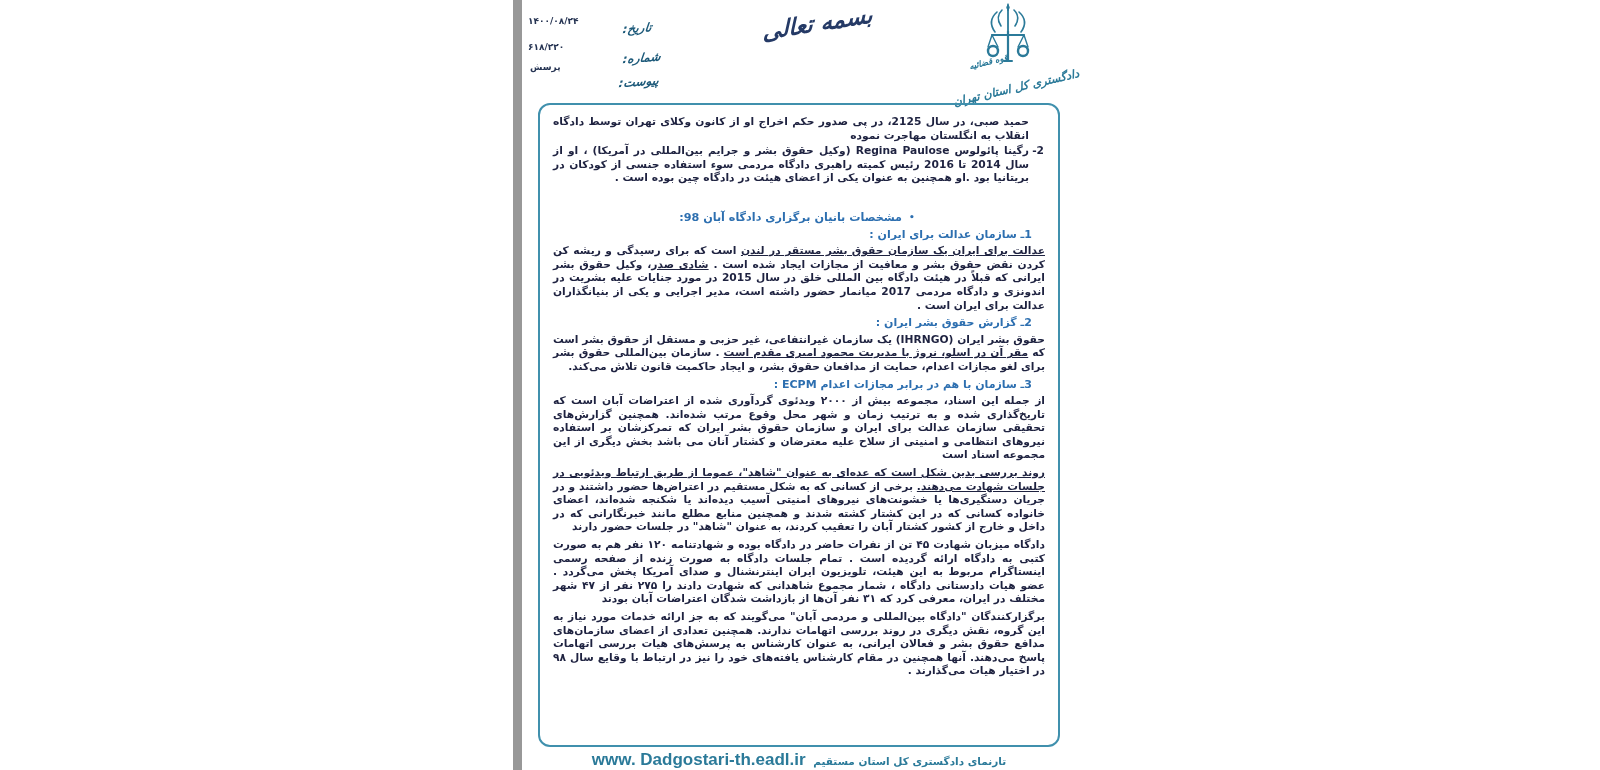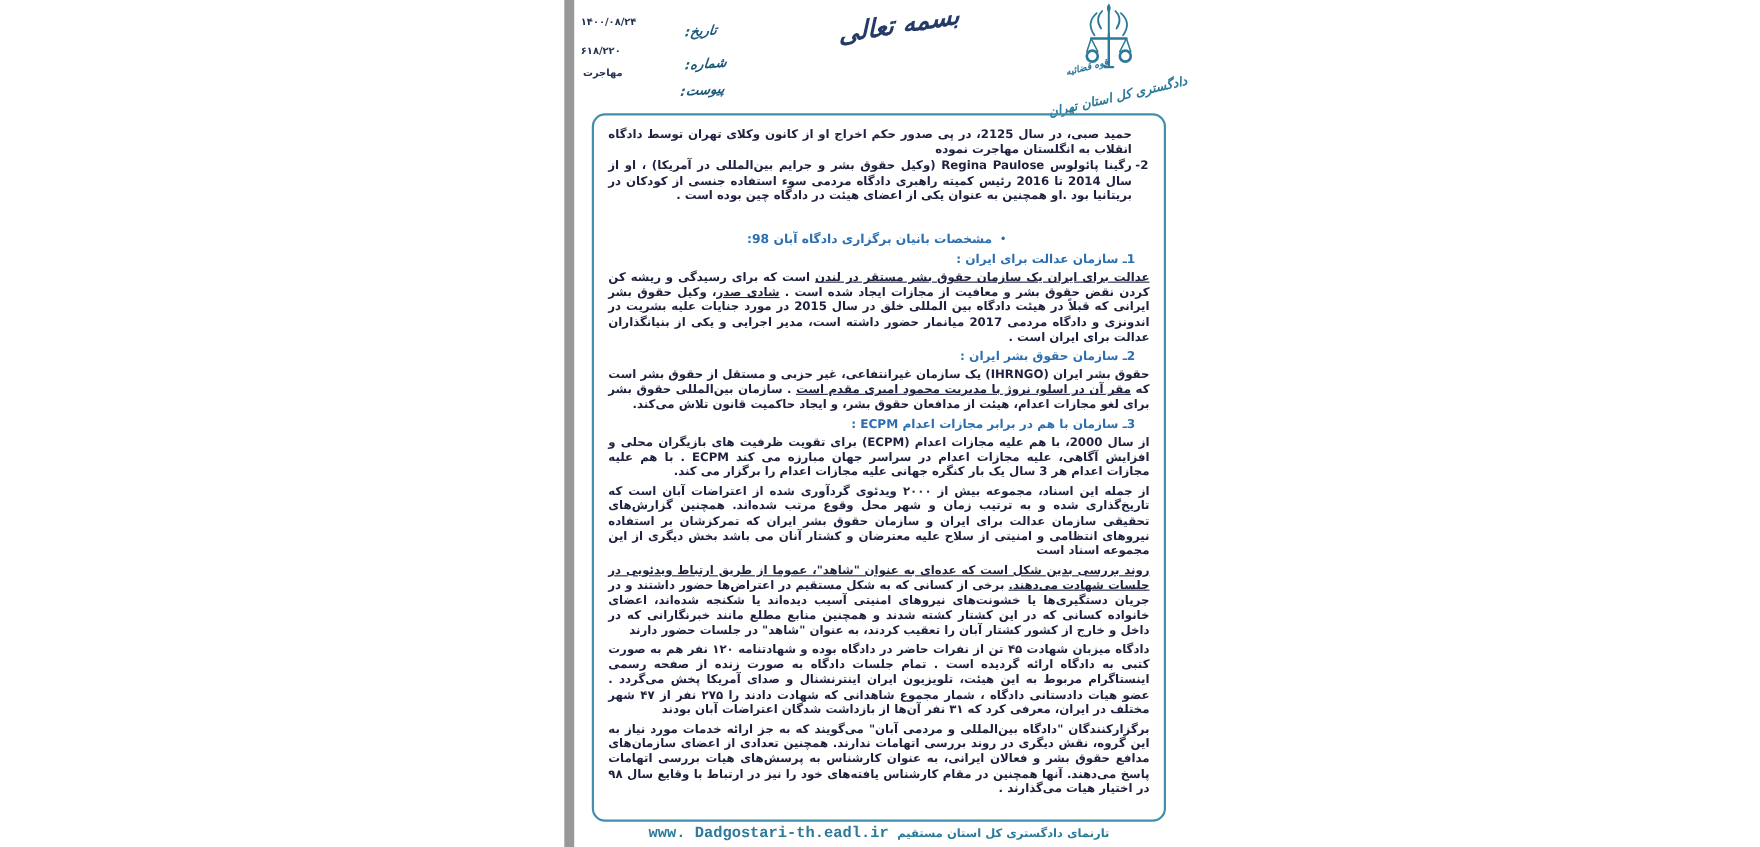--- a/index.html
+++ b/index.html
@@ -43,33 +43,33 @@
   .sec-list-item .marker{position:absolute;right:1px;top:0;}
   .sec-bullet-heading{color:#2d6fb0;font-size:11.2px;margin:8px 4px 3px 0;text-align:center;}
   .sec-bullet-heading .bullet{margin-left:7px;font-size:9px;vertical-align:1px;}
   .sec-bullet-heading.extra-gap{margin-top:26px;}
   .sec-num-heading{color:#2d6fb0;font-size:11px;margin:3px 13px 3px 0;text-align:right;}
   .u{text-decoration:underline;}
 
   
   .footer{position:absolute;left:15px;top:750px;width:522px;text-align:center;direction:rtl;
     color:#2b7a99;font-weight:bold;font-size:10.5px;white-space:nowrap;}
-  .footer .site-url{font-family:Liberation Mono, monospace;font-size:14px;margin-right:4px;}
+  .footer .site-url{font-family:Liberation Sans, sans-serif;font-size:17px;margin-right:4px;}
 </style>
 </head>
 <body>
 
 <div class="canvas">
   <div class="edge-strip"></div>
 
   <div class="page">
 
     <div class="meta-value mv-date">۱۴۰۰/۰۸/۲۴</div>
     <div class="meta-value mv-number">۶۱۸/۲۲۰</div>
-    <div class="meta-value mv-attach">مهاجرت</div>
+    <div class="meta-value mv-attach">پرسش</div>
     <div class="meta-label ml-date">تاریخ:</div>
     <div class="meta-label ml-number">شماره:</div>
     <div class="meta-label ml-attach">پیوست:</div>
 
     <div class="bismillah">بسمه تعالی</div>
 
     <div class="logo">
       <svg width="46" height="62" viewBox="0 0 46 62" fill="none" stroke="#2b7a99" stroke-width="2" stroke-linecap="round">
         <path d="M23 2 q-2.5 3.5 0 7 q2.5 -3.5 0 -7" fill="#2b7a99" stroke-width="1"></path>
         <path d="M23 7 v21" stroke-width="1.8"></path>
@@ -88,24 +88,23 @@
       <div class="logo-cap1">قوه قضائیه</div>
       <div class="logo-cap2">دادگستری کل استان تهران</div>
     </div>
 
     <div class="doc-box">
         <div class="sec sec-list-item"><span>حمید صبی، در سال 2125، در پی صدور حکم اخراج او از کانون وکلای تهران توسط دادگاه انقلاب به انگلستان مهاجرت نموده</span></div>
         <div class="sec sec-list-item"><span class="marker">2-</span><span>رگینا پائولوس Regina Paulose (وکیل حقوق بشر و جرایم بین‌المللی در آمریکا) ، او از سال 2014 تا 2016 رئیس کمیته راهبری دادگاه مردمی سوء استفاده جنسی از کودکان در بریتانیا بود .او همچنین به عنوان یکی از اعضای هیئت در دادگاه چین بوده است .</span></div>
         <div class="sec sec-bullet-heading extra-gap"><span class="bullet">•</span><span>مشخصات بانیان برگزاری دادگاه آبان 98:</span></div>
         <div class="sec sec-num-heading">1ـ سازمان عدالت برای ایران :</div>
         <div class="sec sec-paragraph"><span class="u">عدالت برای ایران یک سازمان حقوق بشر مستقر در لندن</span><span> است که برای رسیدگی و ریشه کن کردن نقض حقوق بشر و معافیت از مجازات ایجاد شده است . </span><span class="u">شادی صدر</span><span>، وکیل حقوق بشر ایرانی که قبلاً در هیئت دادگاه بین المللی خلق در سال 2015 در مورد جنایات علیه بشریت در اندونزی و دادگاه مردمی 2017 میانمار حضور داشته است، مدیر اجرایی و یکی از بنیانگذاران عدالت برای ایران است .</span></div>
-        <div class="sec sec-num-heading">2ـ سازمان حقوق بشر ایران :</div>
-        <div class="sec sec-paragraph"><span>حقوق بشر ایران (IHRNGO) یک سازمان غیرانتفاعی، غیر حزبی و مستقل از حقوق بشر است که </span><span class="u">مقر آن در اسلو، نروژ با مدیریت محمود امیری مقدم است</span><span> . سازمان بین‌المللی حقوق بشر برای لغو مجازات اعدام، هیئت از مدافعان حقوق بشر، و ایجاد حاکمیت قانون تلاش می‌کند.</span></div>
+        <div class="sec sec-num-heading">2ـ گزارش حقوق بشر ایران :</div>
+        <div class="sec sec-paragraph"><span>حقوق بشر ایران (IHRNGO) یک سازمان غیرانتفاعی، غیر حزبی و مستقل از حقوق بشر است که </span><span class="u">مقر آن در اسلو، نروژ با مدیریت محمود امیری مقدم است</span><span> . سازمان بین‌المللی حقوق بشر برای لغو مجازات اعدام، حمایت از مدافعان حقوق بشر، و ایجاد حاکمیت قانون تلاش می‌کند.</span></div>
         <div class="sec sec-num-heading">3ـ سازمان با هم در برابر مجازات اعدام ECPM :</div>
-        <div class="sec sec-paragraph"><span>از سال 2000، با هم علیه مجازات اعدام (ECPM)  برای تقویت ظرفیت های بازیگران محلی و افزایش آگاهی، علیه مجازات اعدام در سراسر جهان مبارزه می کند ECPM . با هم علیه مجازات اعدام هر 3 سال یک بار کنگره جهانی علیه مجازات اعدام را برگزار می کند.</span></div>
         <div class="sec sec-paragraph"><span>از جمله این اسناد، مجموعه بیش از ۲۰۰۰ ویدئوی گردآوری شده از اعتراضات آبان است که تاریخ‌گذاری شده و به ترتیب زمان و شهر محل وقوع مرتب شده‌اند. همچنین گزارش‌های تحقیقی سازمان عدالت برای ایران و سازمان حقوق بشر ایران که تمرکزشان بر استفاده نیروهای انتظامی و امنیتی از سلاح علیه معترضان و کشتار آنان می باشد بخش دیگری از این مجموعه اسناد است</span></div>
         <div class="sec sec-paragraph"><span class="u">روند بررسی بدین شکل است که عده‌ای به عنوان "شاهد"، عموما از طریق ارتباط ویدئویی در جلسات شهادت می‌دهند.</span><span> برخی از کسانی که به شکل مستقیم در اعتراض‌ها حضور داشتند و در جریان دستگیری‌ها یا خشونت‌های نیروهای امنیتی آسیب دیده‌اند یا شکنجه شده‌اند، اعضای خانواده کسانی که در این کشتار کشته شدند و همچنین منابع مطلع مانند خبرنگارانی که در داخل و خارج از کشور کشتار آبان را تعقیب کردند، به عنوان "شاهد" در جلسات حضور دارند</span></div>
         <div class="sec sec-paragraph"><span>دادگاه میزبان شهادت ۴۵ تن از نفرات حاضر در دادگاه بوده و شهادتنامه ۱۲۰ نفر هم به صورت کتبی به دادگاه ارائه گردیده است . تمام جلسات دادگاه به صورت زنده از صفحه رسمی اینستاگرام مربوط به این هیئت، تلویزیون ایران اینترنشنال و صدای آمریکا پخش می‌گردد . عضو هیات دادستانی دادگاه ، شمار مجموع شاهدانی که شهادت دادند را ۲۷۵ نفر از ۴۷ شهر مختلف در ایران، معرفی کرد که ۳۱ نفر آن‌ها از بازداشت شدگان اعتراضات آبان بودند</span></div>
         <div class="sec sec-paragraph"><span>برگزارکنندگان "دادگاه بین‌المللی و مردمی آبان" می‌گویند که به جز ارائه خدمات مورد نیاز به این گروه، نقش دیگری در روند بررسی اتهامات ندارند. همچنین تعدادی از اعضای سازمان‌های مدافع حقوق بشر و فعالان ایرانی، به عنوان کارشناس به پرسش‌های هیات بررسی اتهامات پاسخ می‌دهند. آنها همچنین در مقام کارشناس یافته‌های خود را نیز در ارتباط با وقایع سال ۹۸ در اختیار هیات می‌گذارند .</span></div>
       </div>
 
     <div class="footer">
       <span class="site-label">تارنمای دادگستری کل استان مستقیم</span>
       <span class="site-url">www. Dadgostari-th.eadl.ir</span>
     </div>

